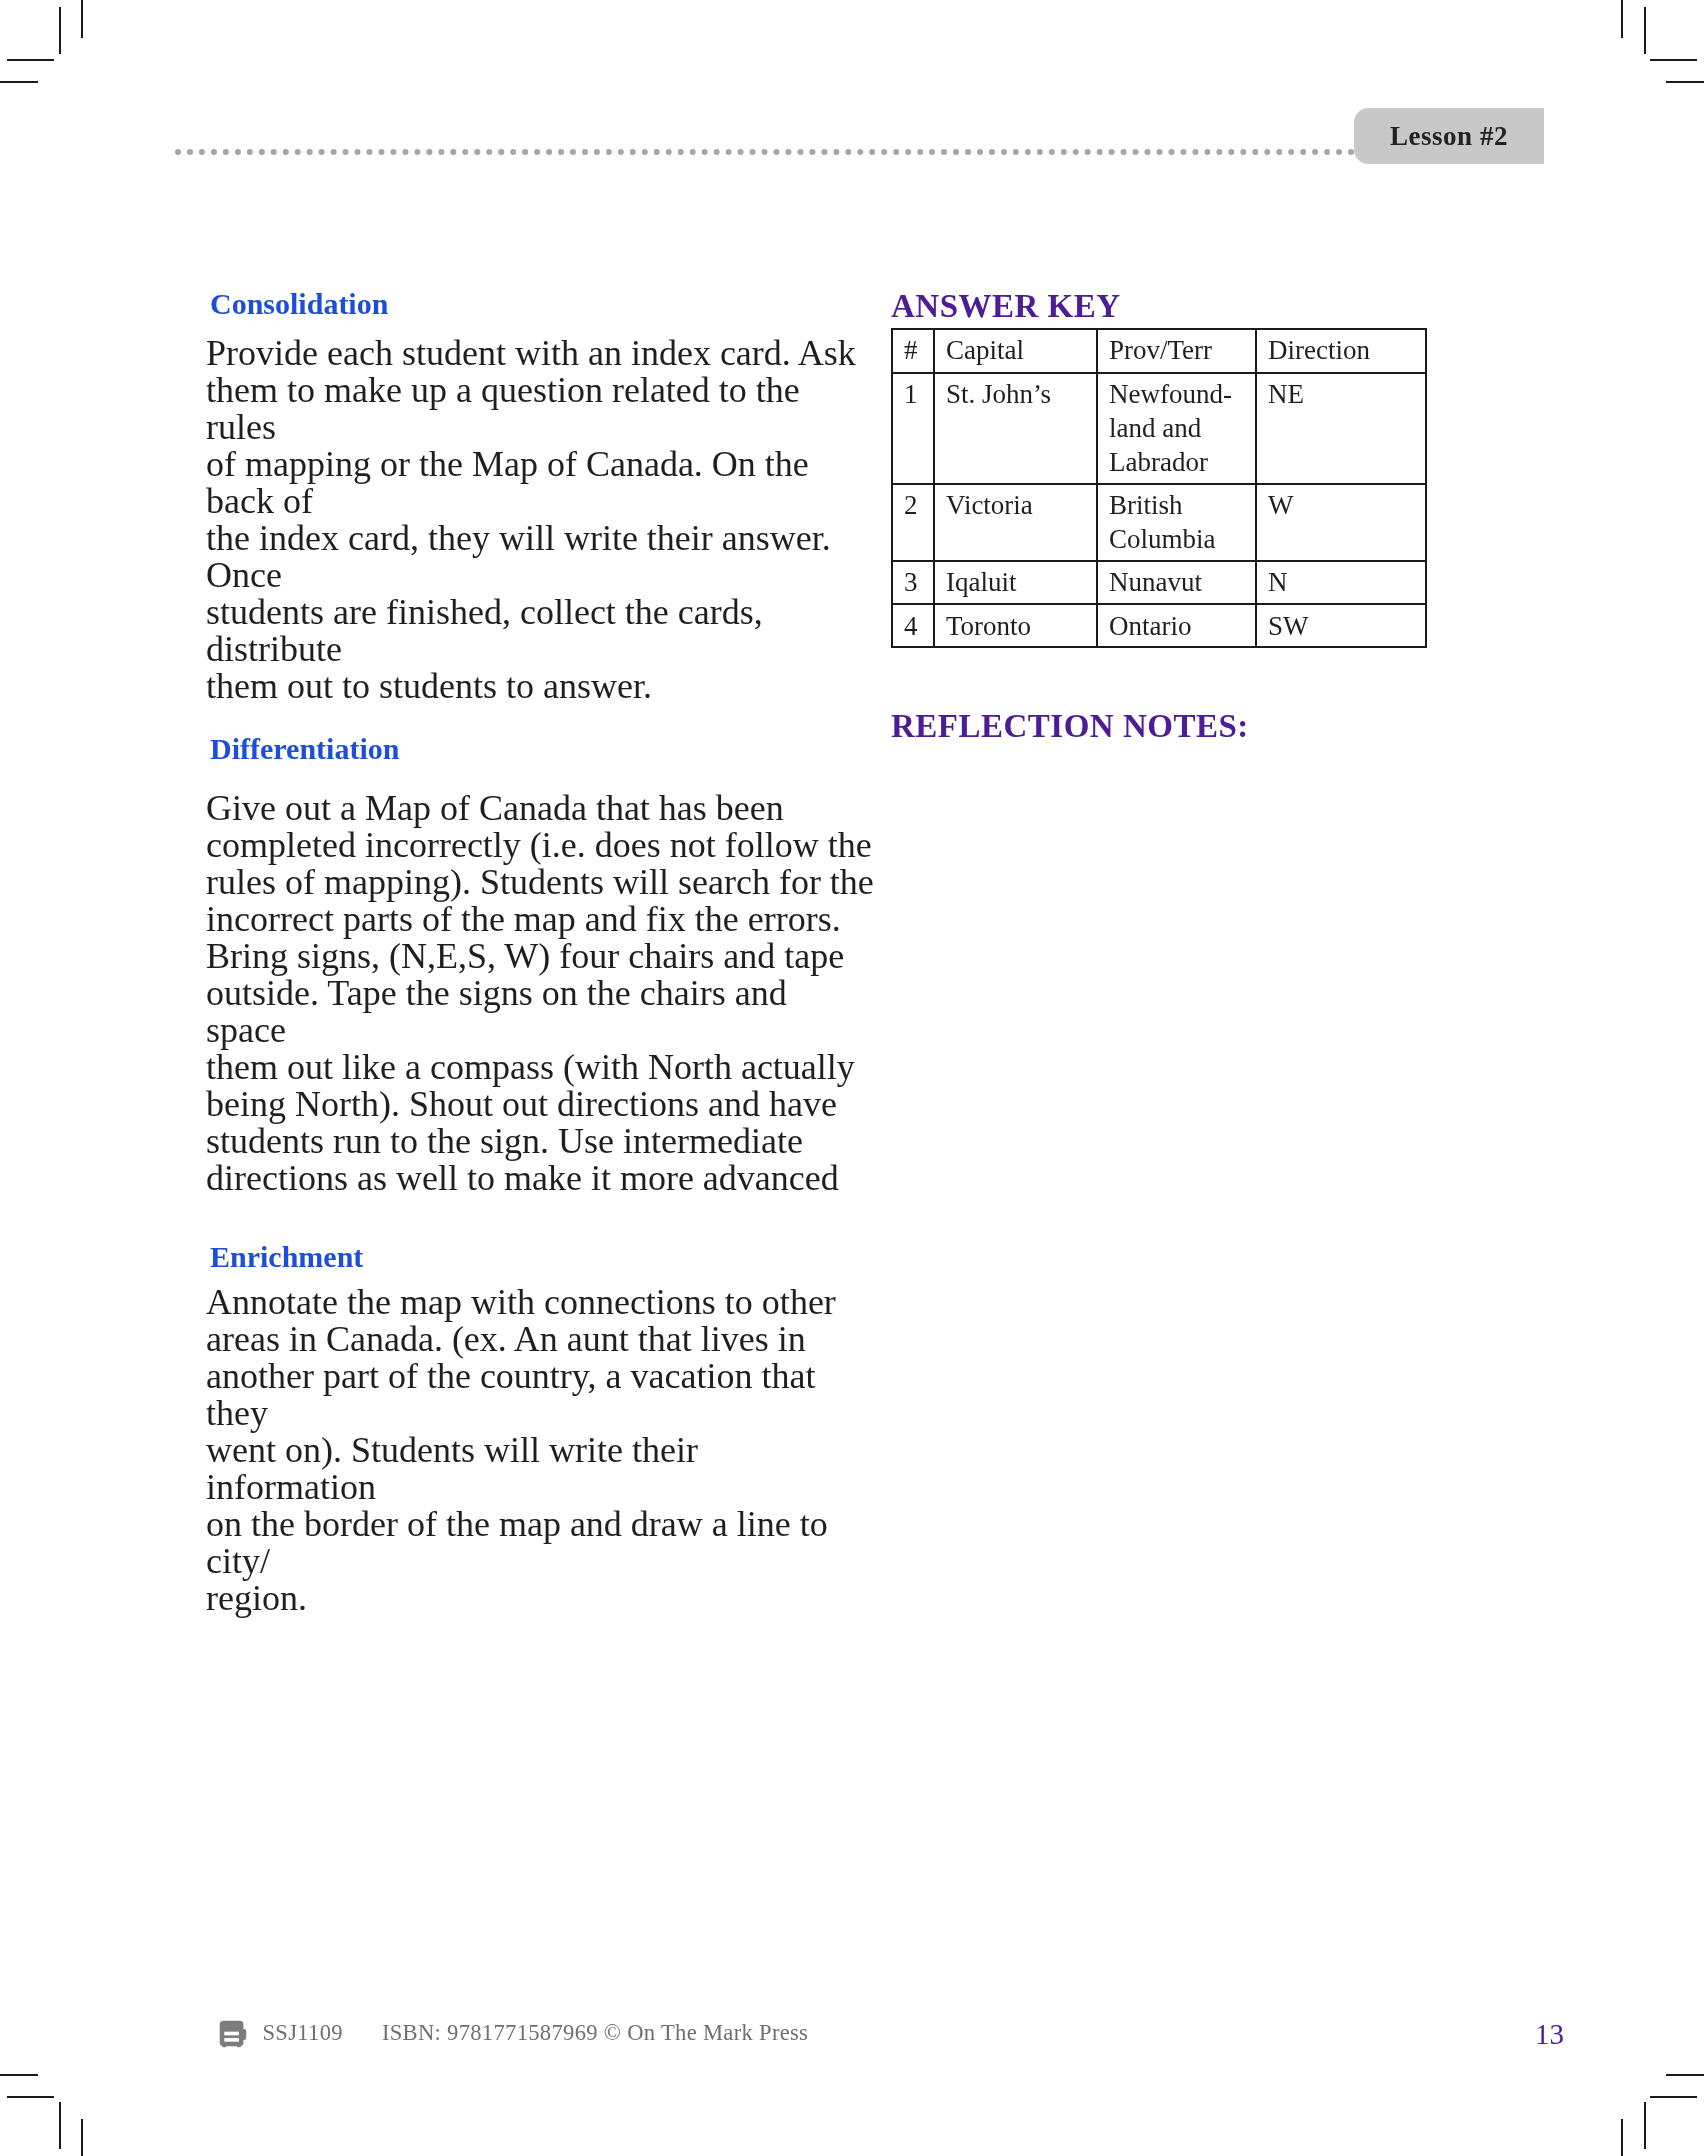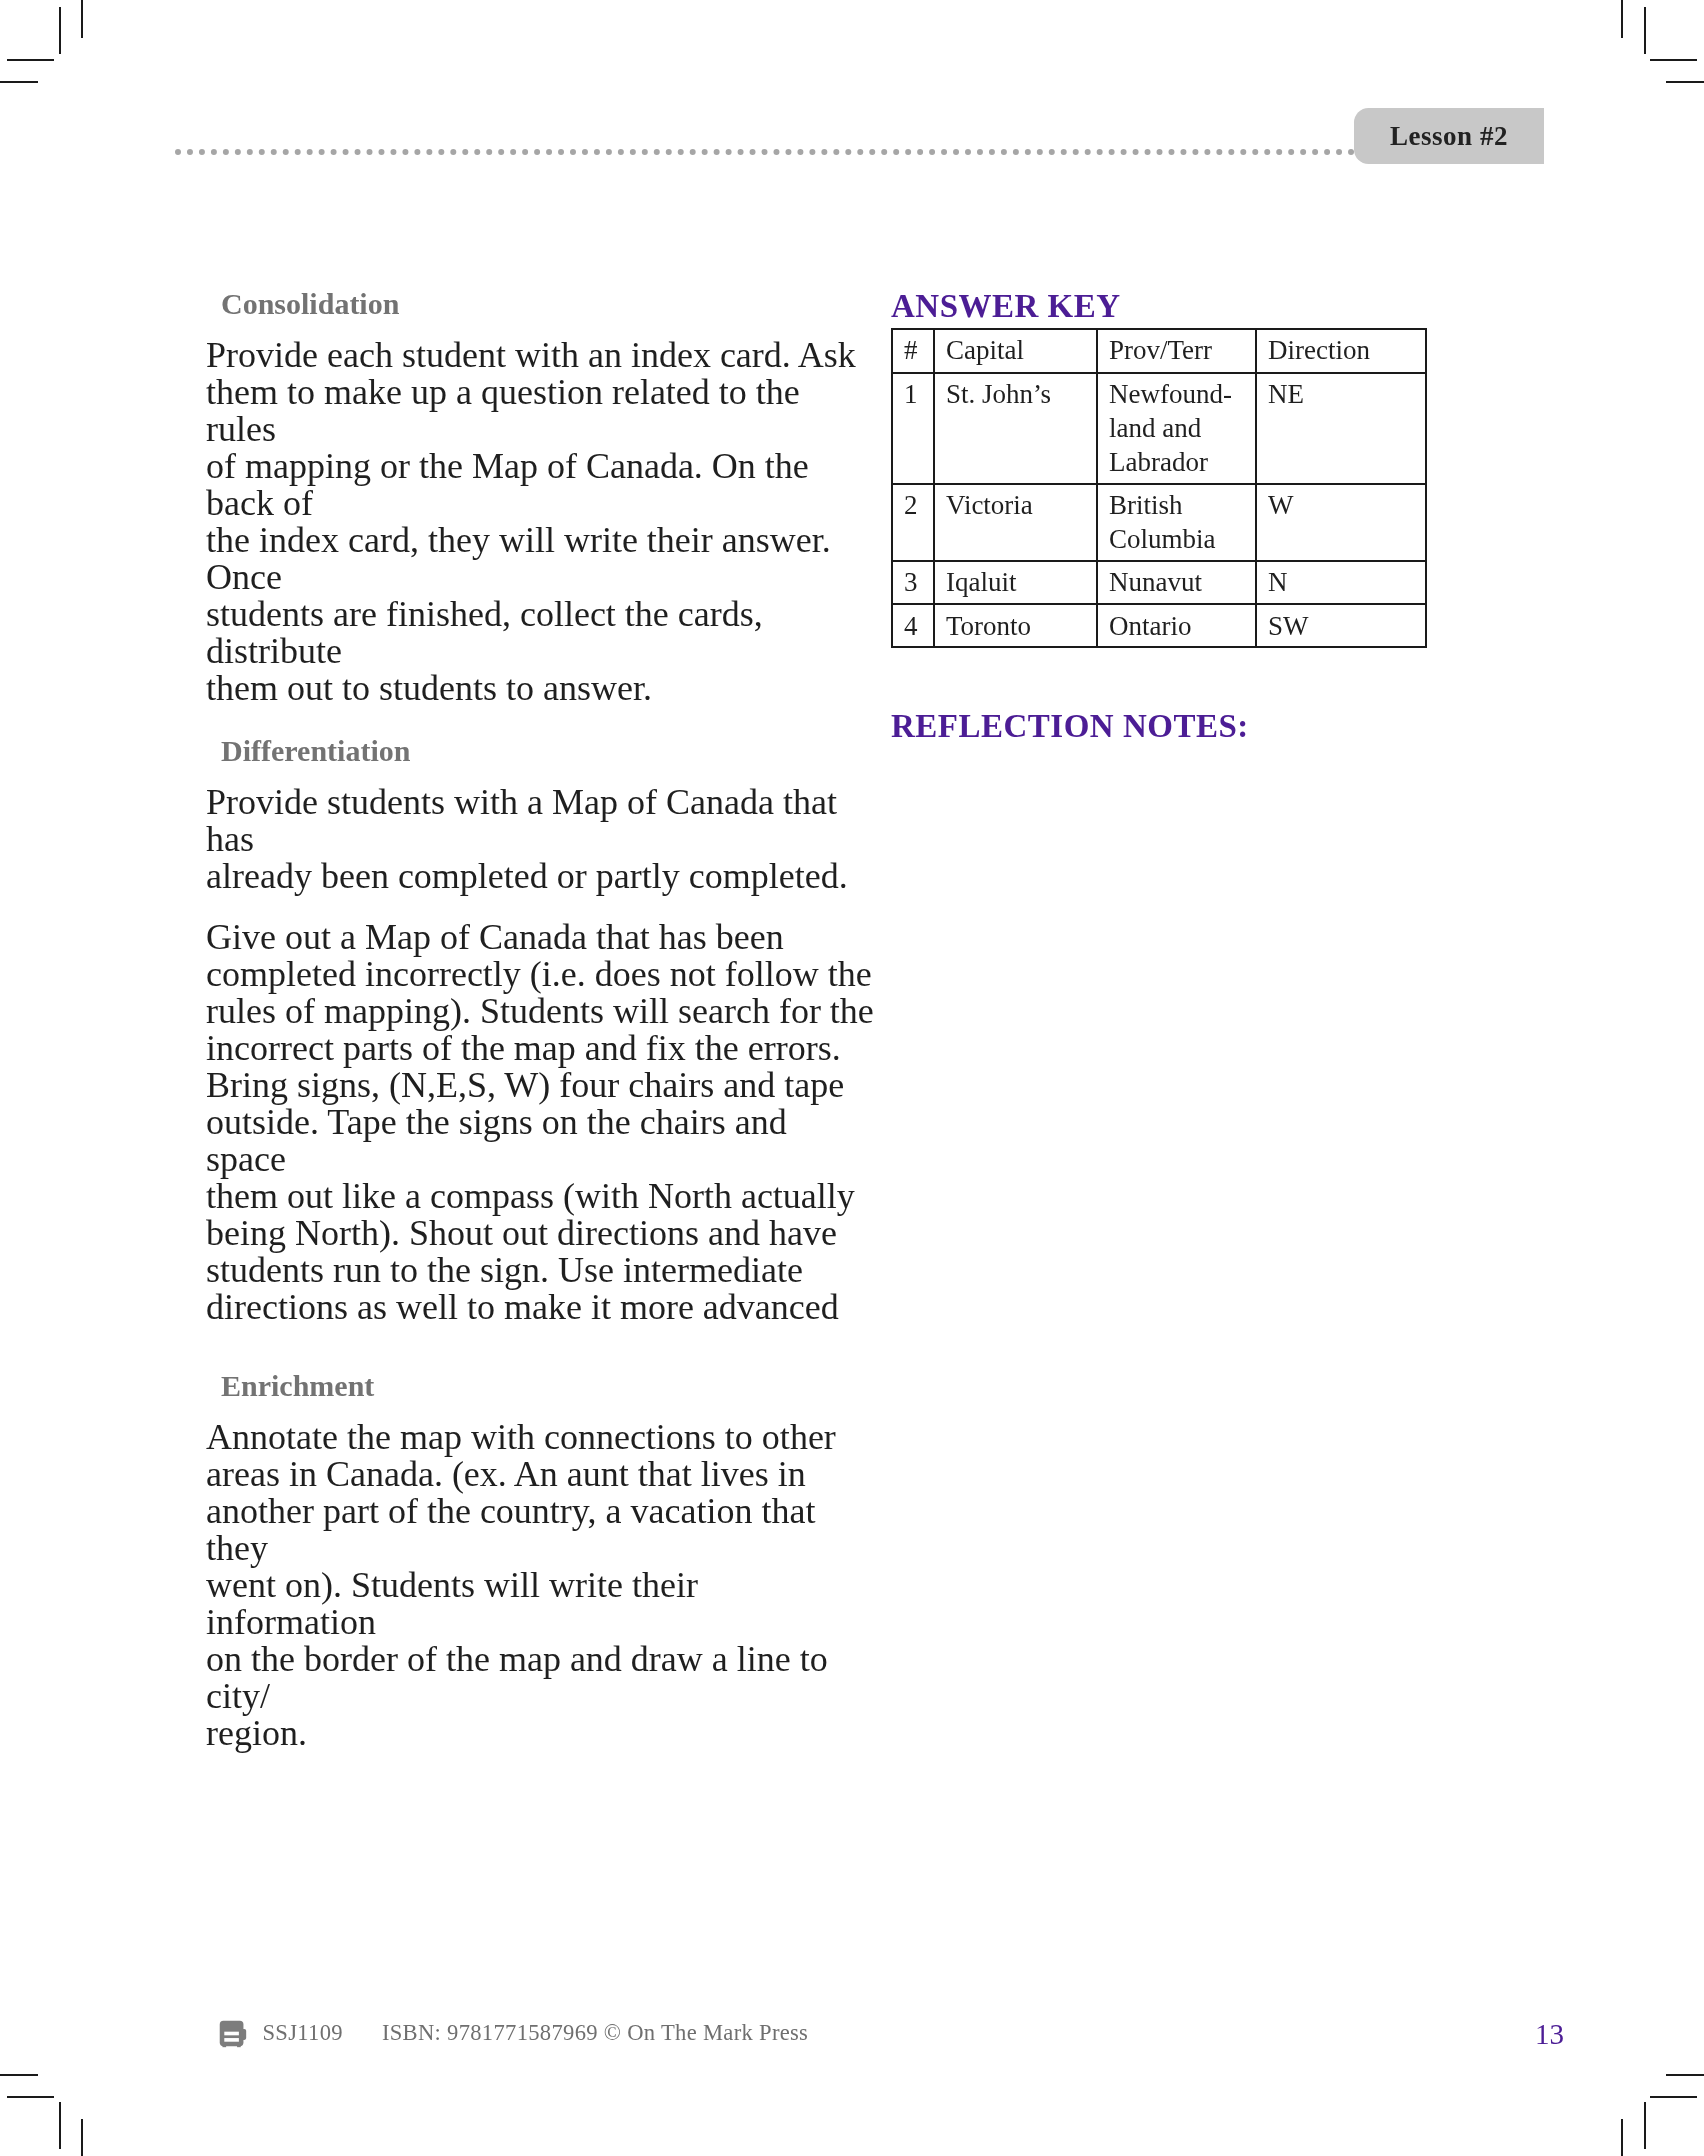--- a/index.html
+++ b/index.html
@@ -23,21 +23,21 @@
     position:absolute;left:1354px;top:108px;width:190px;height:56px;
     background:#c8c8c8;border-radius:14.5px 0 0 14.5px;
     display:flex;align-items:center;justify-content:center;
   }
   .lesson-badge span{
     font-weight:bold;font-size:27px;color:#222222;letter-spacing:0.5px;
   }
   
   .left-col{position:absolute;left:206px;top:286px;width:669px;}
   .sec-heading{
-    font-weight:bold;font-size:30px;line-height:36px;margin:15px;color:#737373;
+    font-weight:bold;font-size:30px;line-height:36px;margin:4px;color:#1d4ed8;
   }
   .para{
     font-size:36px;line-height:37px;margin:0;color:#1f1f1f;
     white-space:pre-line;
   }
   
   .right-col{position:absolute;left:891px;top:289px;width:579px;}
   .caps-heading{
     font-weight:bold;font-size:33px;line-height:34px;margin:0;color:#4c1d95;
     letter-spacing:0.5px;
@@ -103,22 +103,20 @@
   <div class="left-col">
     <h3 class="sec-heading" style="margin-top:0;">Consolidation</h3>
     <p class="para" style="margin-top:12.7px;">Provide each student with an index card. Ask
 them to make up a question related to the rules
 of mapping or the Map of Canada. On the back of
 the index card, they will write their answer. Once
 students are finished, collect the cards, distribute
 them out to students to answer.</p>
 
     <h3 class="sec-heading" style="margin-top:26px;">Differentiation</h3>
-    <p class="para" style="margin-top:11px;">Provide students with a Map of Canada that has
-already been completed or partly completed.</p>
     <p class="para" style="margin-top:23.5px;">Give out a Map of Canada that has been
 completed incorrectly (i.e. does not follow the
 rules of mapping). Students will search for the
 incorrect parts of the map and fix the errors.</p>
     <p class="para" style="">Bring signs, (N,E,S, W) four chairs and tape
 outside. Tape the signs on the chairs and space
 them out like a compass (with North actually
 being North). Shout out directions and have
 students run to the sign. Use intermediate
 directions as well to make it more advanced</p>

